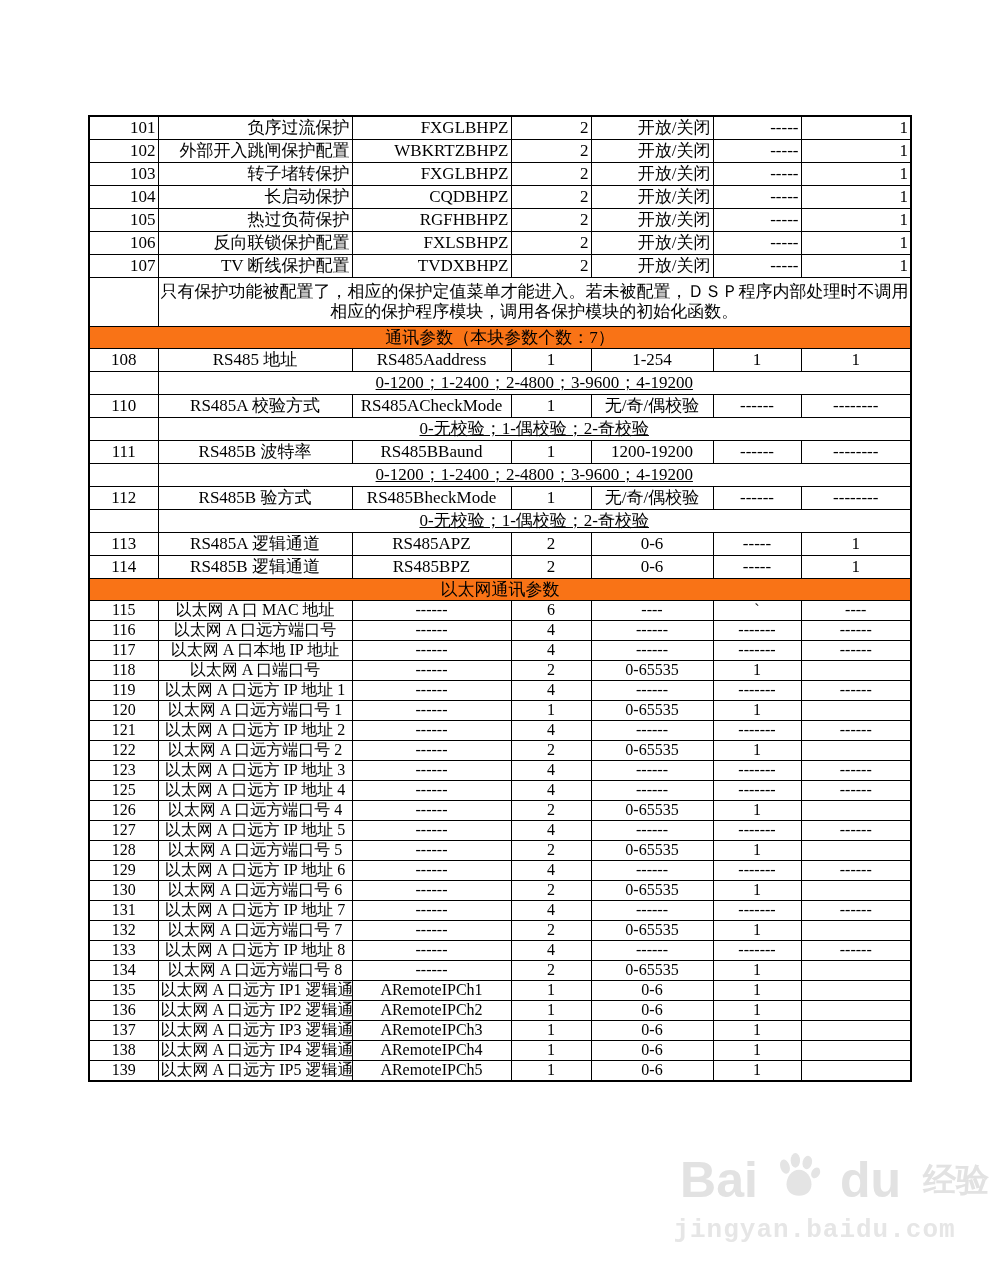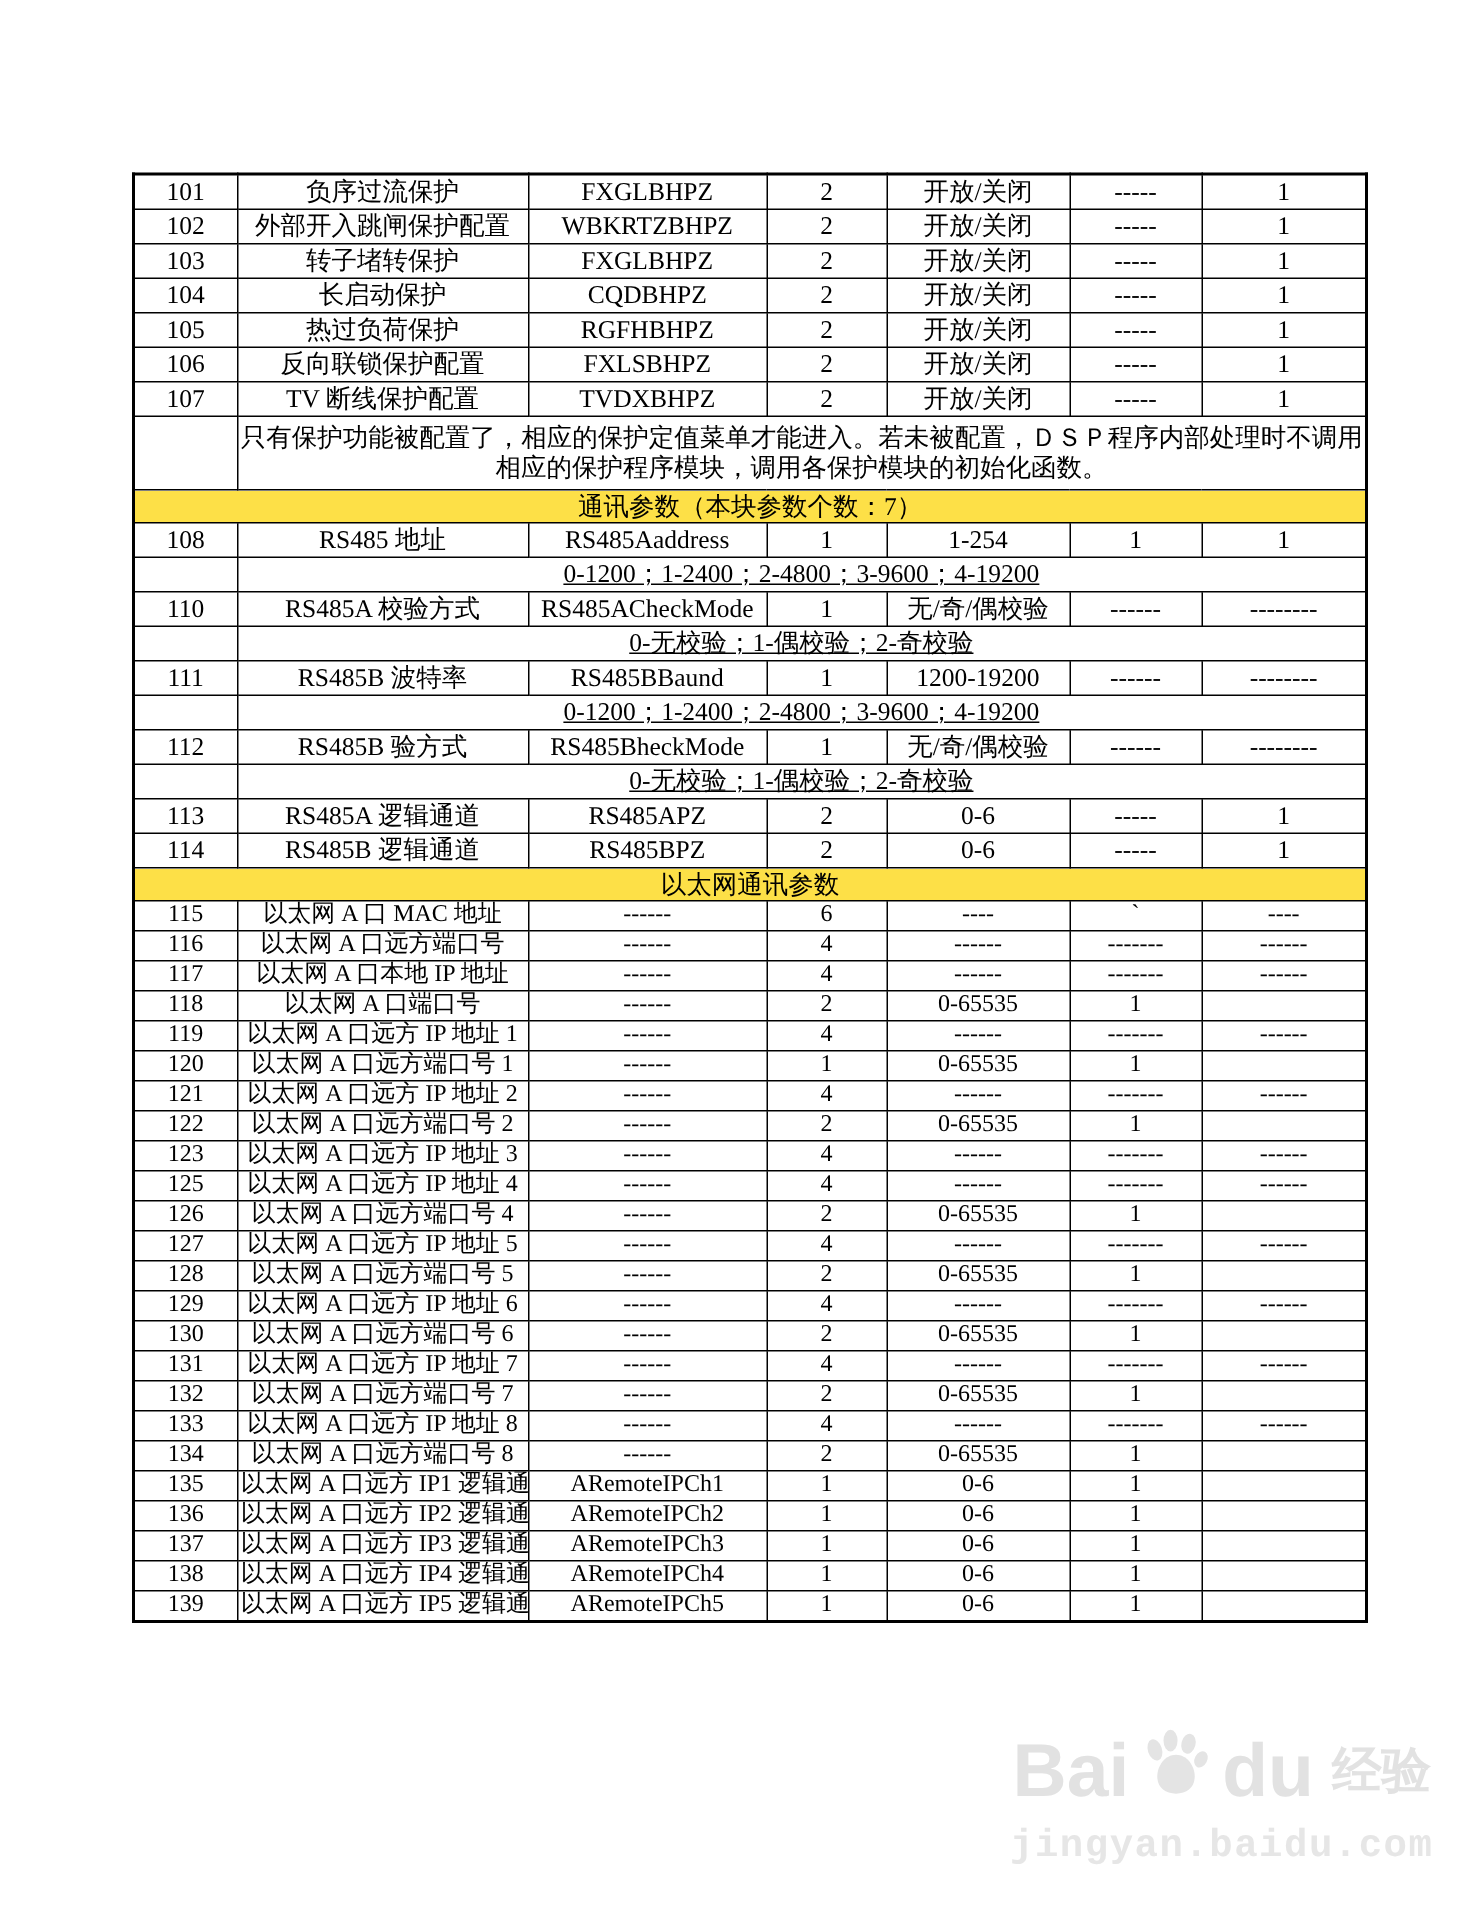--- a/index.html
+++ b/index.html
@@ -13,45 +13,45 @@
     position:absolute;left:88px;top:115px;width:822px;
     border-collapse:collapse;table-layout:fixed;
     border:2px solid #000;
   }
   table.params td{
     border:1px solid #000;
     text-align:center;vertical-align:middle;
     padding:0 2px;overflow:hidden;white-space:nowrap;
     font-size:17px;line-height:1.15;
   }
-  tr.r-tall td{height:22px;}
+  tr.r-tall td{height:22px;text-align:right;}
   tr.r-mid td{height:22px;}
   tr.r-short td{height:19px;font-size:16px;}
   tr.r-note td{height:48px;}
-  tr.r-sec td{height:21px;background:#fde047;font-size:17px;}
+  tr.r-sec td{height:21px;background:#f97316;font-size:17px;}
   td.note-cell{
     text-align:left;padding:2px 4px 2px 8px;
     font-size:16.5px;line-height:23px;white-space:normal;
   }
   td.sub-cell{font-size:16px;text-decoration:underline;}
   .fz-lg{font-size:17px;}
   .fz-md{font-size:14.5px;}
   .fz-sm{font-size:13px;}
   .fz-smc{font-size:14px;margin-left:40px;}
   .fz-lg18{font-size:18px;}
   
   .watermark{
     position:absolute;left:640px;top:1150px;width:349px;
     text-align:center;color:#e2e2e2;
     font-family:"Liberation Sans","DejaVu Sans",sans-serif;
     user-select:none;
   }
   .wm-row1{
     font-size:50px;font-weight:bold;line-height:56px;
-    display:flex;align-items:center;justify-content:center;gap:4px;
+    display:flex;align-items:center;justify-content:flex-end;gap:14px;
   }
   .wm-paw{width:52px;height:52px;margin:0 1px 8px 1px;}
   .wm-cn{font-size:33px;font-weight:bold;margin-left:8px;}
   .wm-row2{font-size:26px;font-weight:bold;line-height:40px;letter-spacing:1px;color:#e6e6e6;font-family:Liberation Mono, monospace;}
 </style>
 </head>
 <body>
 
 <div class="page">
 

